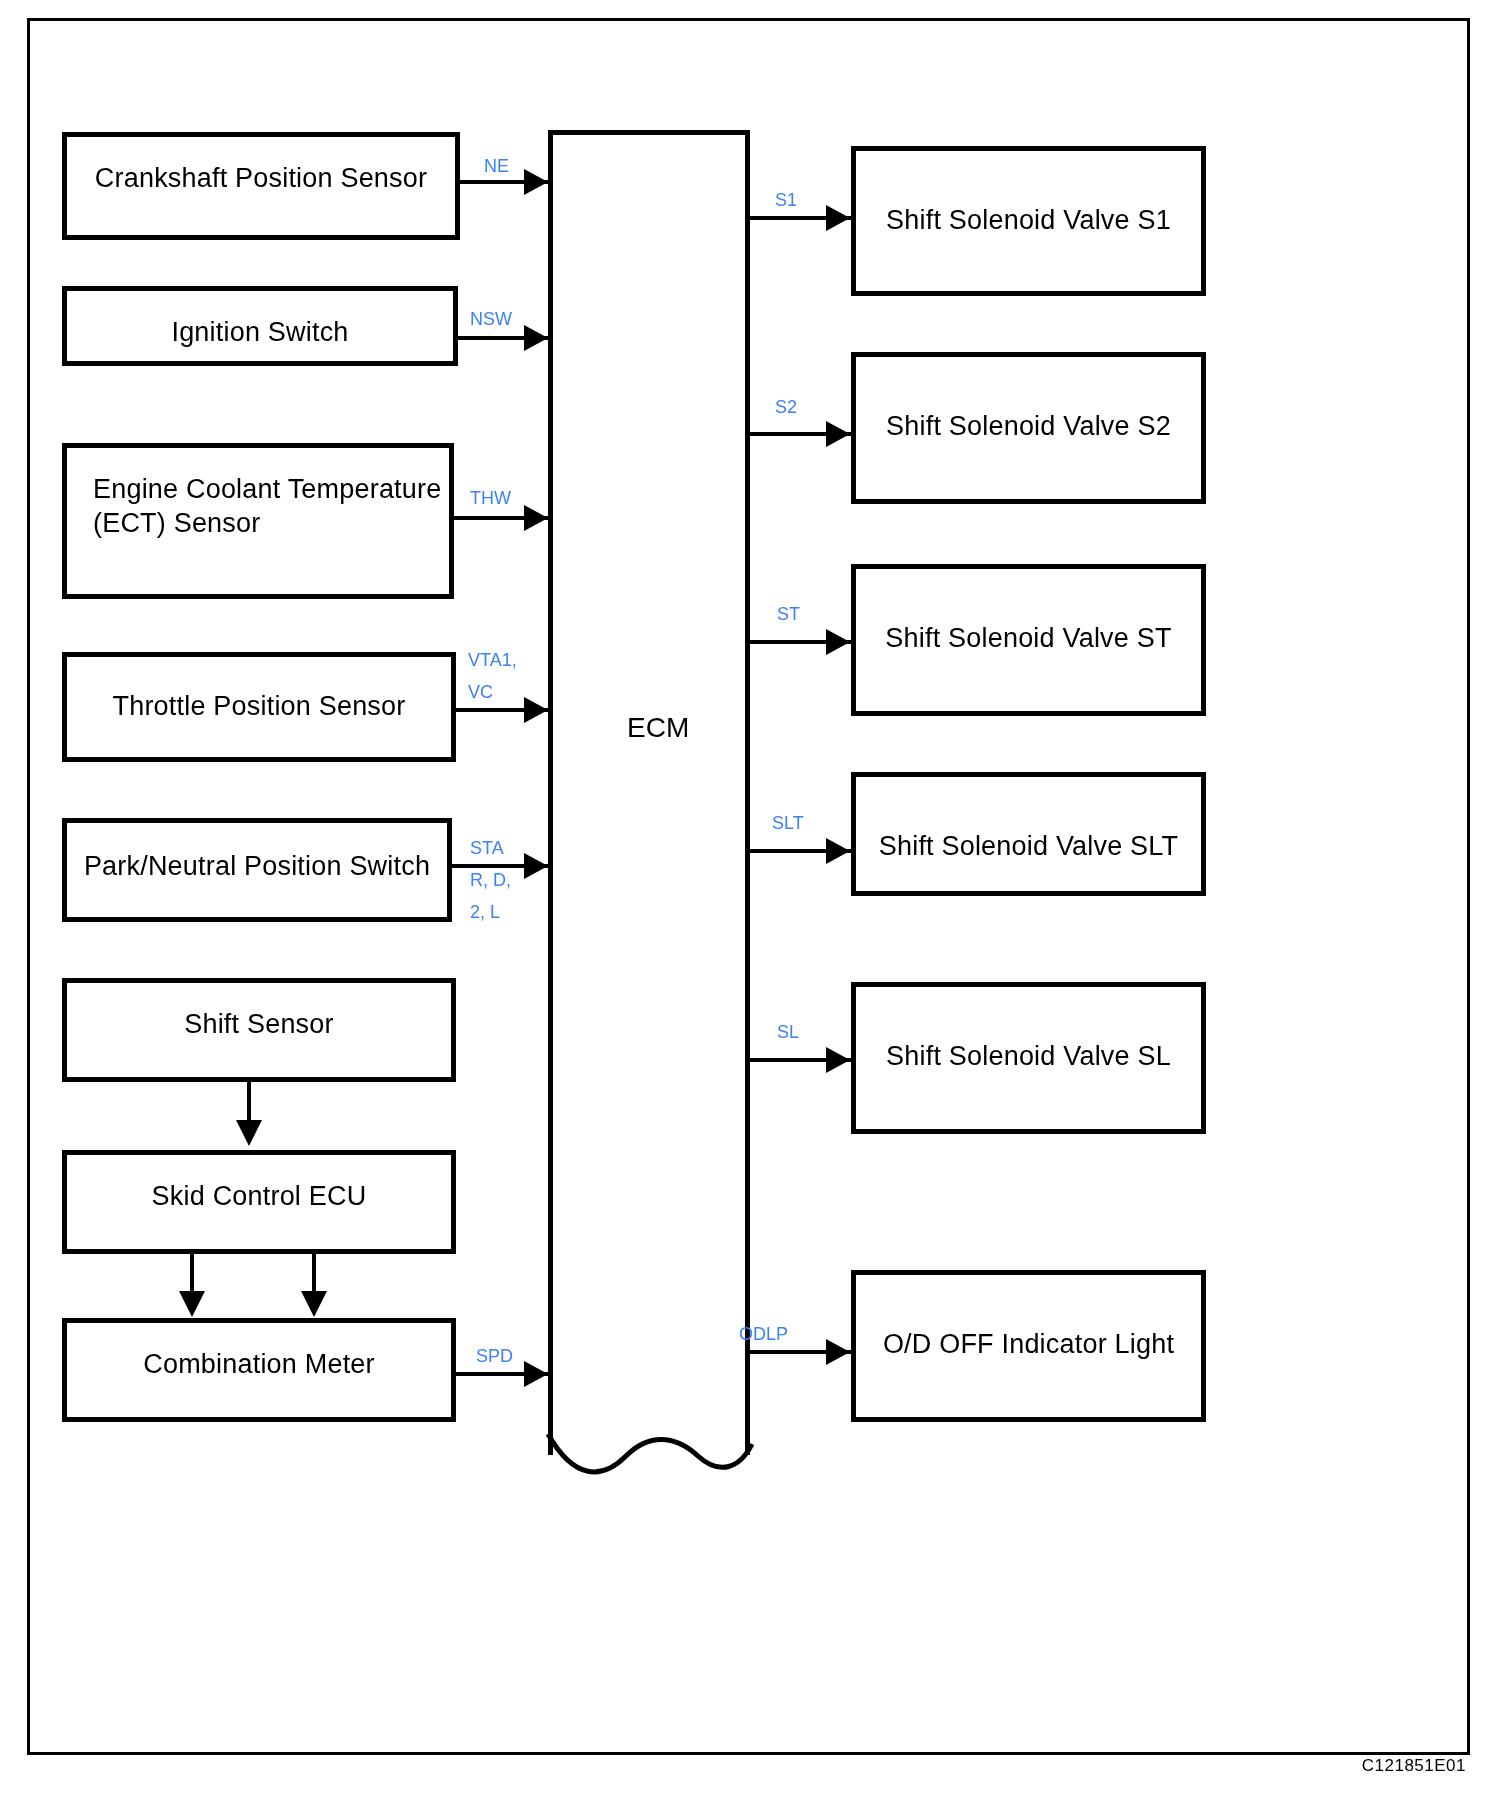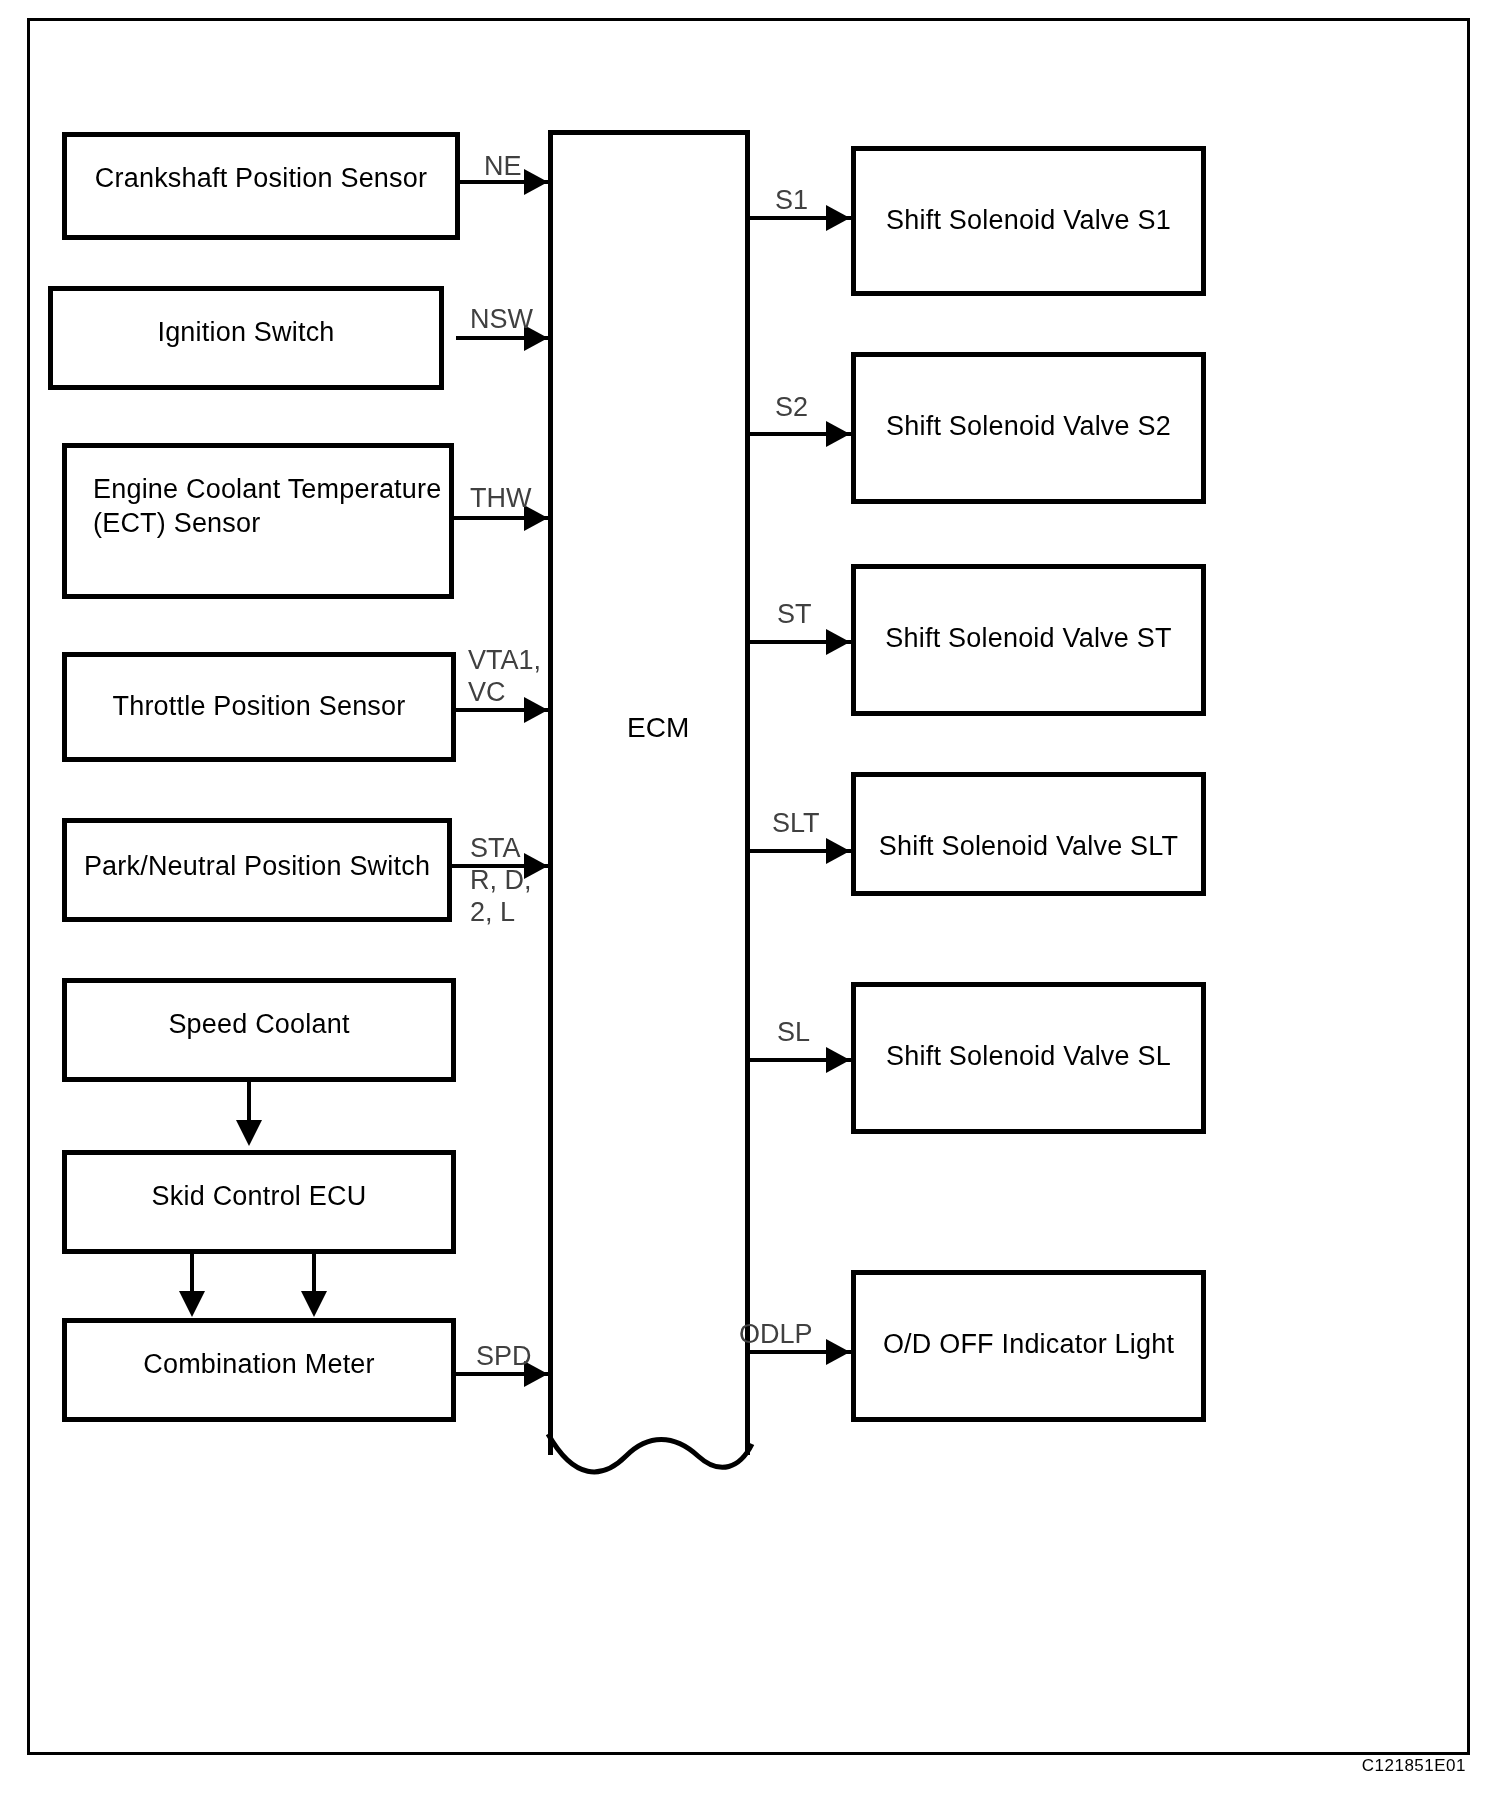--- a/index.html
+++ b/index.html
@@ -83,23 +83,23 @@
   }
   .arrow-down{
     position:absolute;
     width:0;height:0;
     border-left:13px solid transparent;
     border-right:13px solid transparent;
     border-top:26px solid #000;
   }
   .sig{
     position:absolute;
-    font-size:27px;
+    font-size:18px;
     line-height:32px;
-    color:#404040;
+    color:#3b82f6;
     white-space:pre-line;
   }
   #doc-code{
     position:absolute;
     right:38px;
     bottom:22px;
     font-size:17px;
     letter-spacing:0.5px;
     color:#000;
   }
@@ -107,39 +107,39 @@
 </head>
 <body>
 
 <div id="page">
   <div id="frame"></div>
 
   <div class="box left" style="left:62px;top:132px;width:398px;height:108px;">
     <span class="box-label">Crankshaft Position Sensor</span>
   </div>
 
-  <div class="box left" style="left:48px;top:286px;width:396px;height:104px;">
+  <div class="box left" style="left:62px;top:286px;width:396px;height:80px;">
     <span class="box-label">Ignition Switch</span>
   </div>
 
   <div class="box left multiline" style="left:62px;top:443px;width:392px;height:156px;justify-content:flex-end;">
     <span class="box-label" style="margin-left:26px;margin-right:auto;">Engine Coolant Temperature
 (ECT) Sensor</span>
   </div>
 
   <div class="box left" style="left:62px;top:652px;width:394px;height:110px;">
     <span class="box-label" style="margin-top:32px;">Throttle Position Sensor</span>
   </div>
 
   <div class="box left" style="left:62px;top:818px;width:390px;height:104px;">
     <span class="box-label" style="margin-top:26px;">Park/Neutral Position Switch</span>
   </div>
 
   <div class="box left" style="left:62px;top:978px;width:394px;height:104px;">
-    <span class="box-label" style="margin-top:24px;">Speed Coolant</span>
+    <span class="box-label" style="margin-top:24px;">Shift Sensor</span>
   </div>
 
   <div class="box left" style="left:62px;top:1150px;width:394px;height:104px;">
     <span class="box-label" style="margin-top:24px;">Skid Control ECU</span>
   </div>
 
   <div class="box left" style="left:62px;top:1318px;width:394px;height:104px;">
     <span class="box-label" style="margin-top:24px;">Combination Meter</span>
   </div>
 

